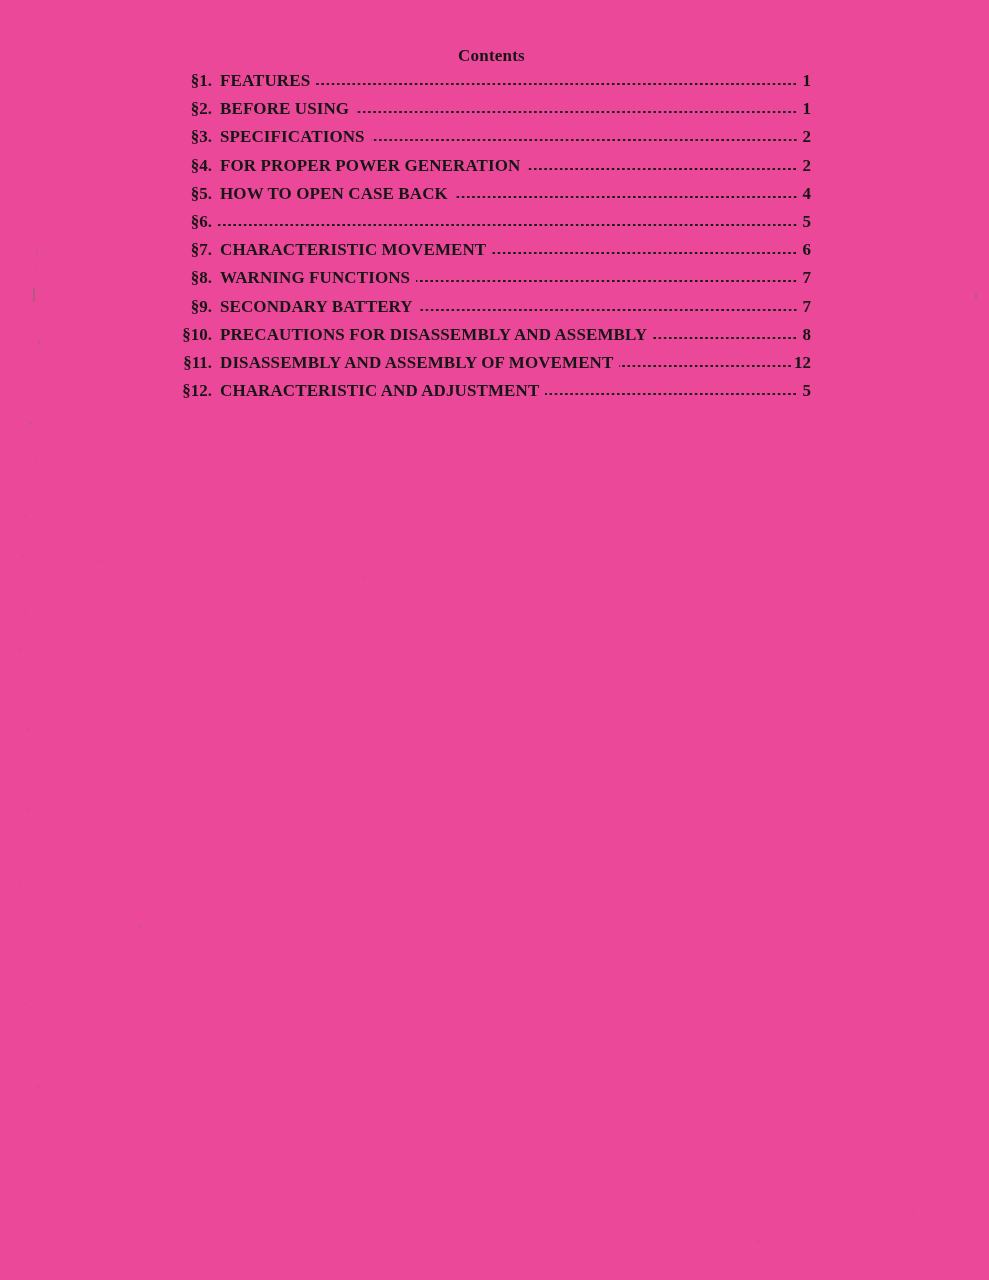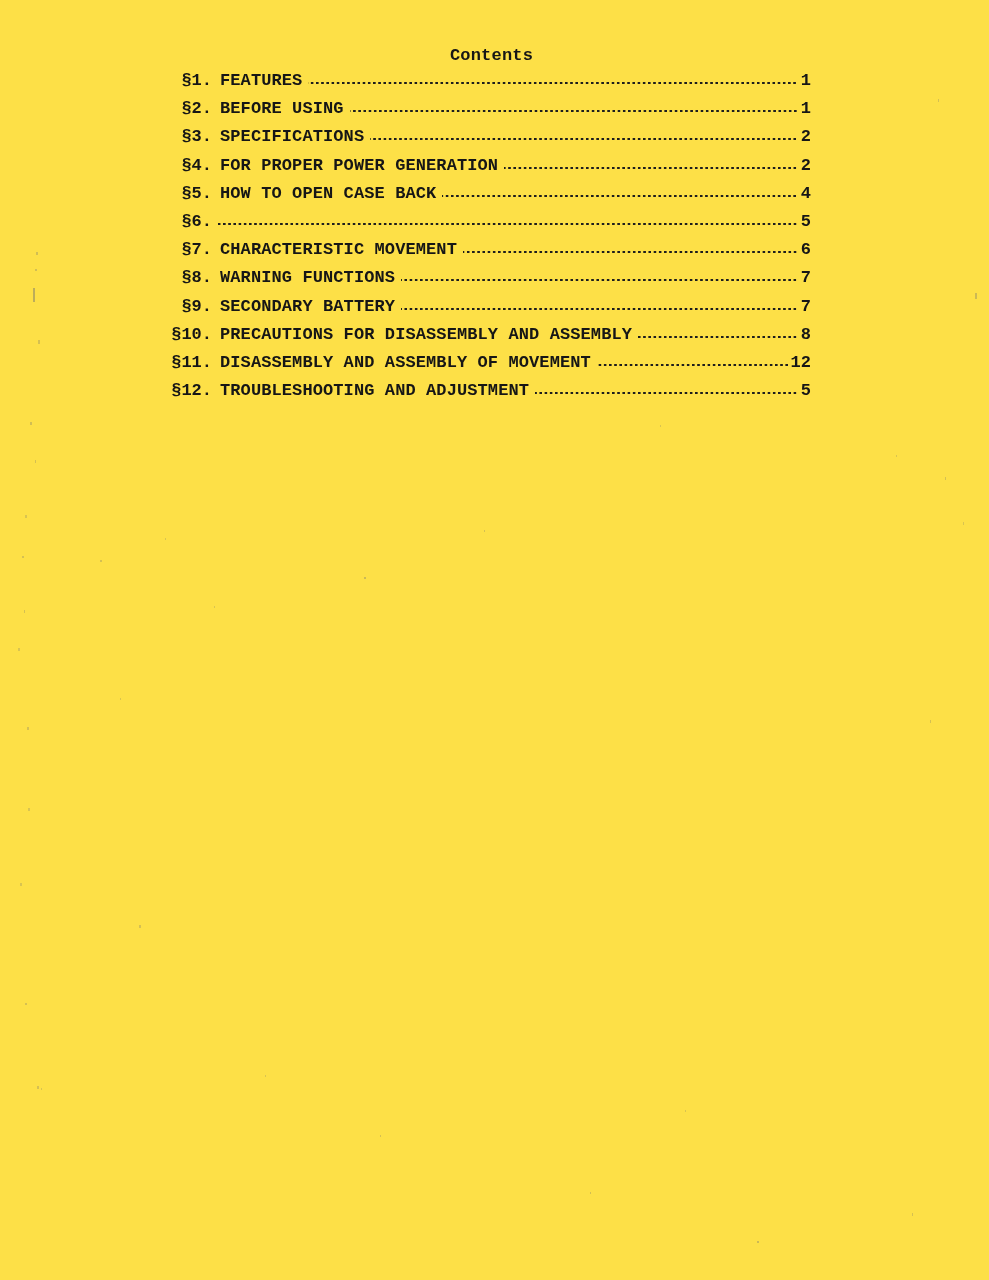--- a/index.html
+++ b/index.html
@@ -4,23 +4,23 @@
 <style>
   html, body {
     margin: 0;
     padding: 0;
     background: #ffffff;
   }
   .page {
     position: relative;
     width: 989px;
     height: 1280px;
-    background: #fde047;
+    background: #ec4899;
     color: #161616;
-    font-family: Liberation Mono, monospace;
+    font-family: Liberation Serif, serif;
     overflow: hidden;
   }
   .doc-title {
     position: absolute;
     top: 45px;
     left: 0;
     width: 983px;
     margin: 0;
     text-align: center;
     font-size: 17px;
@@ -142,21 +142,21 @@
     <span class="toc-page">8</span>
   </div>
       <div class="toc-row">
     <span class="toc-num">§11.</span>
     <span class="toc-label">DISASSEMBLY AND ASSEMBLY OF MOVEMENT</span>
     <span class="toc-dots"></span>
     <span class="toc-page">12</span>
   </div>
       <div class="toc-row">
     <span class="toc-num">§12.</span>
-    <span class="toc-label">TROUBLESHOOTING AND ADJUSTMENT</span>
+    <span class="toc-label">CHARACTERISTIC AND ADJUSTMENT</span>
     <span class="toc-dots"></span>
     <span class="toc-page">5</span>
   </div>
     </div>
 <div class="speck" style="left: 33px; top: 288px; width: 2px; height: 14px; opacity: 0.45;"></div>
     <div class="speck" style="left: 36px; top: 252px; width: 2px; height: 3px; opacity: 0.3;"></div>
     <div class="speck" style="left: 35px; top: 269px; width: 2px; height: 2px; opacity: 0.3;"></div>
     <div class="speck" style="left: 38px; top: 340px; width: 2px; height: 4px; opacity: 0.28;"></div>
     <div class="speck" style="left: 30px; top: 422px; width: 2px; height: 3px; opacity: 0.3;"></div>
     <div class="speck" style="left: 35px; top: 460px; width: 1px; height: 3px; opacity: 0.28;"></div>

